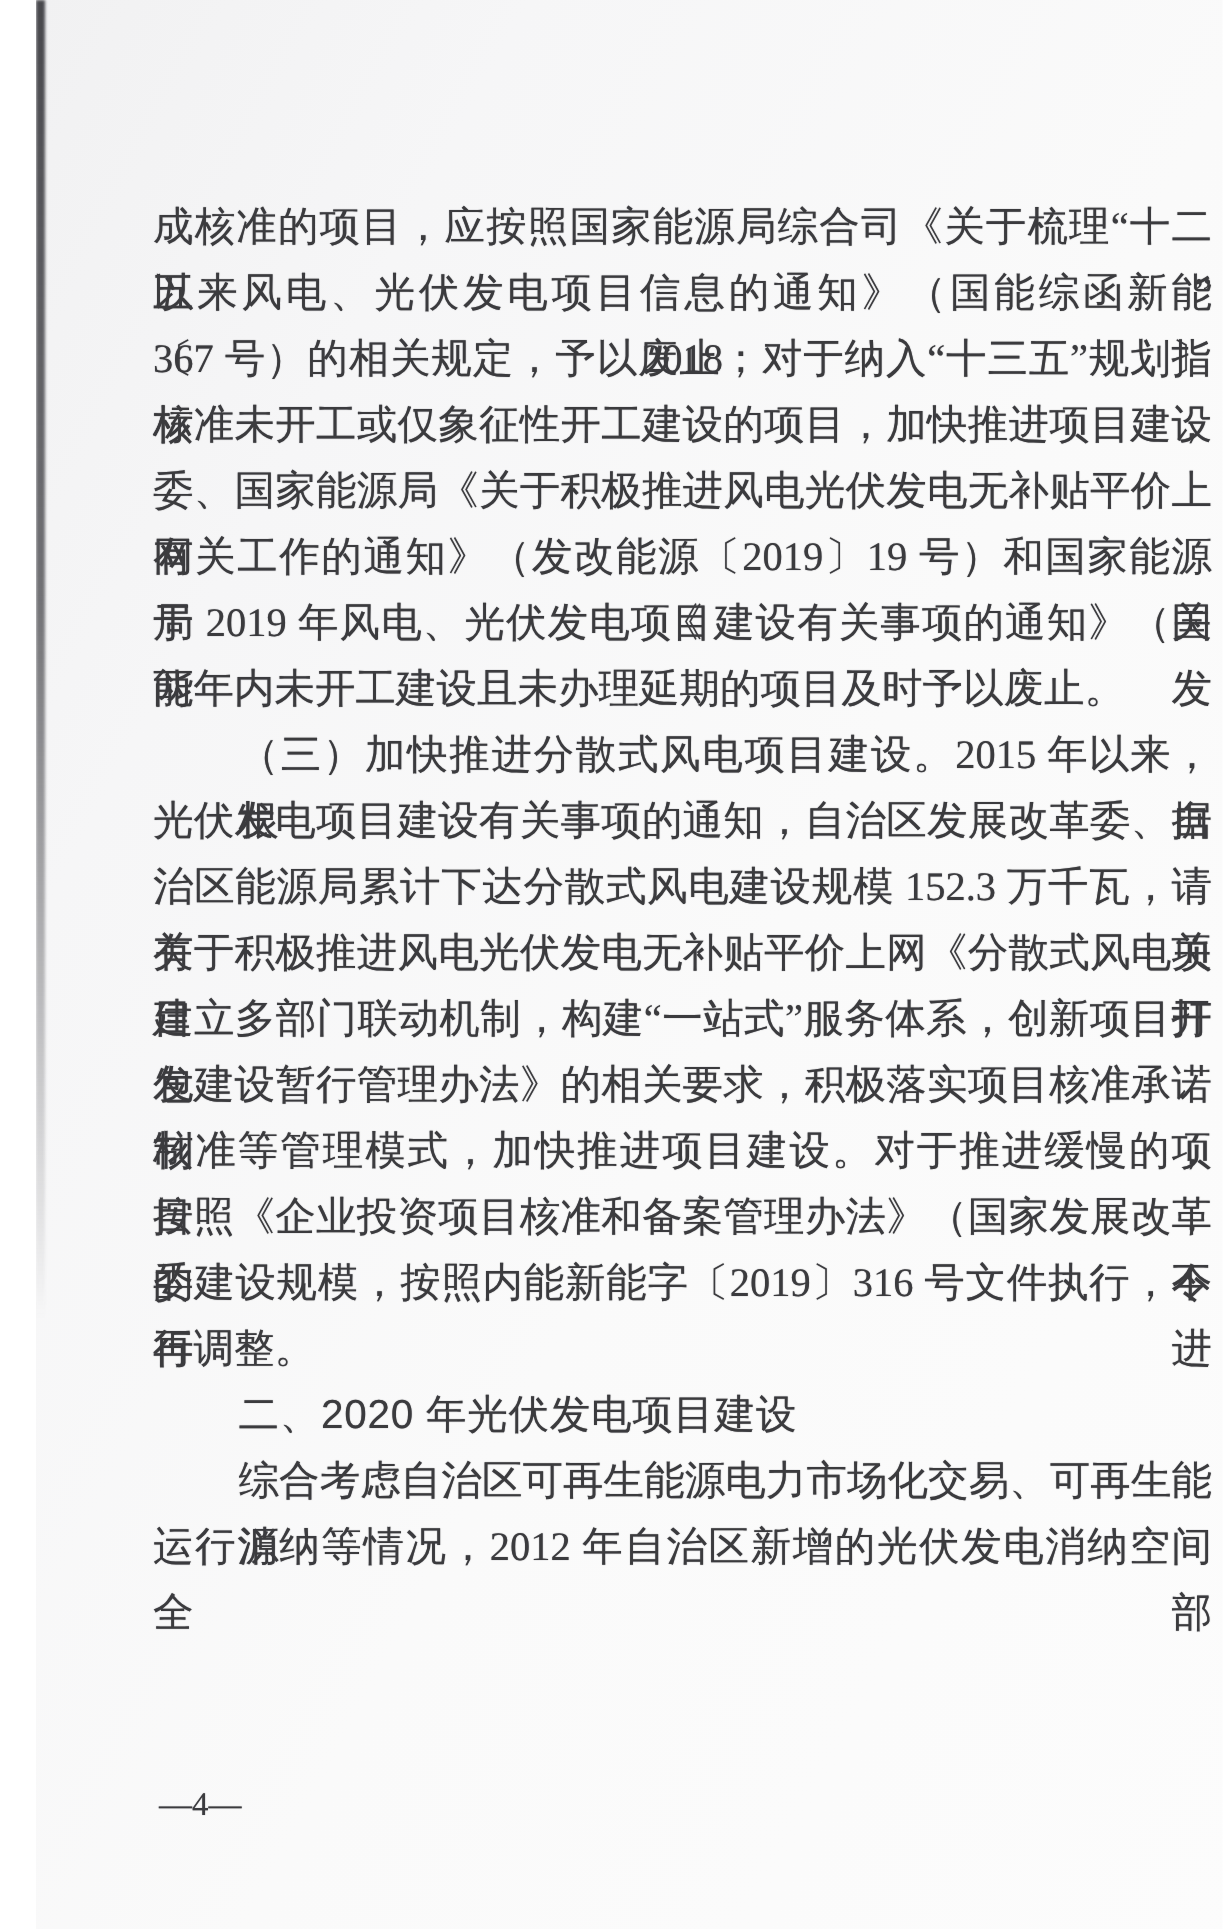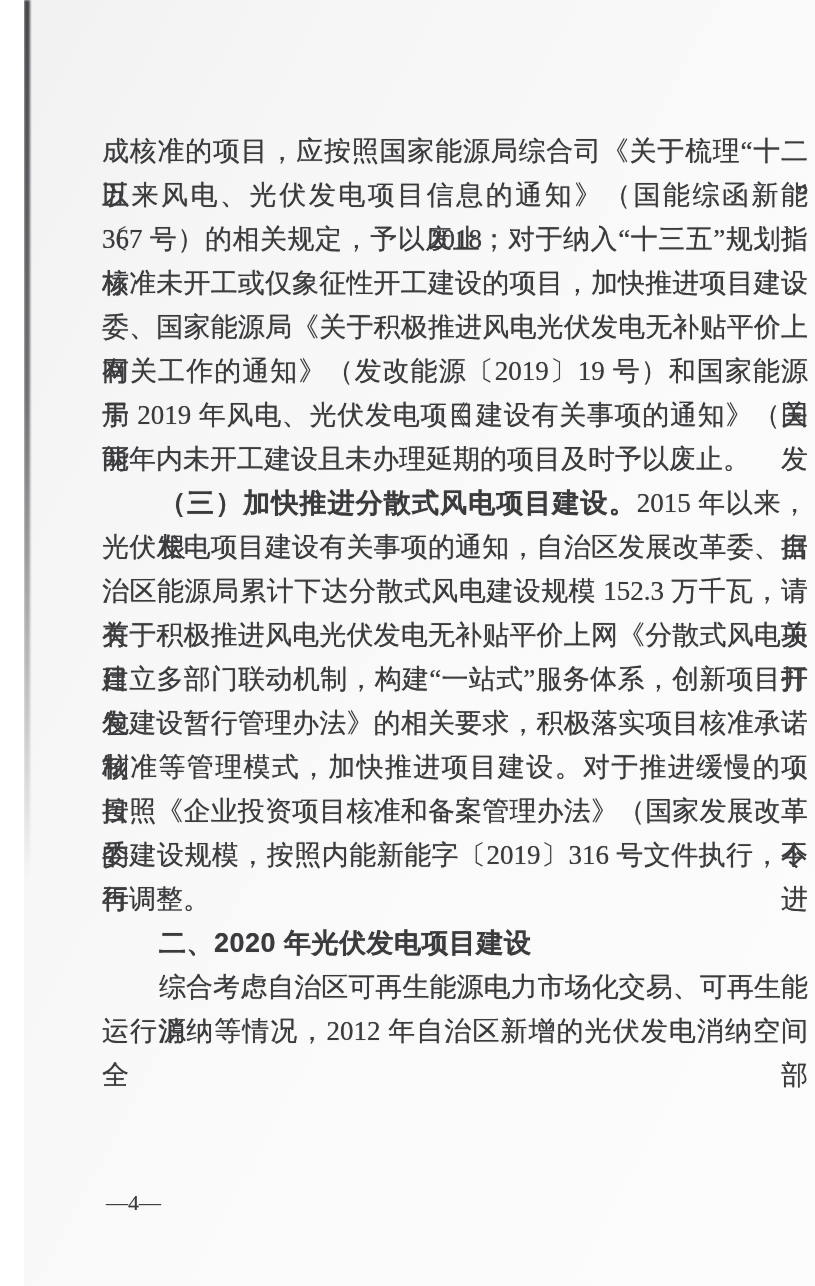--- a/index.html
+++ b/index.html
@@ -54,21 +54,21 @@
   
   .j {
     white-space: normal;
     text-align: justify;
     text-align-last: justify;
     text-justify: distribute;
   }
   .ind { padding-left: 57px; }
   .ind.j { width: 649px; }
   .hei {
-    font-weight: 700;
+    font-weight: 400;
     font-family: "Liberation Sans", "DejaVu Sans", sans-serif;
     letter-spacing: 0.5px;
   }
   .page-number {
     position: absolute;
     left: 82px;
     top: 1192px;
     font-size: 22px;
     line-height: 22px;
     color: #3c3c3f;

